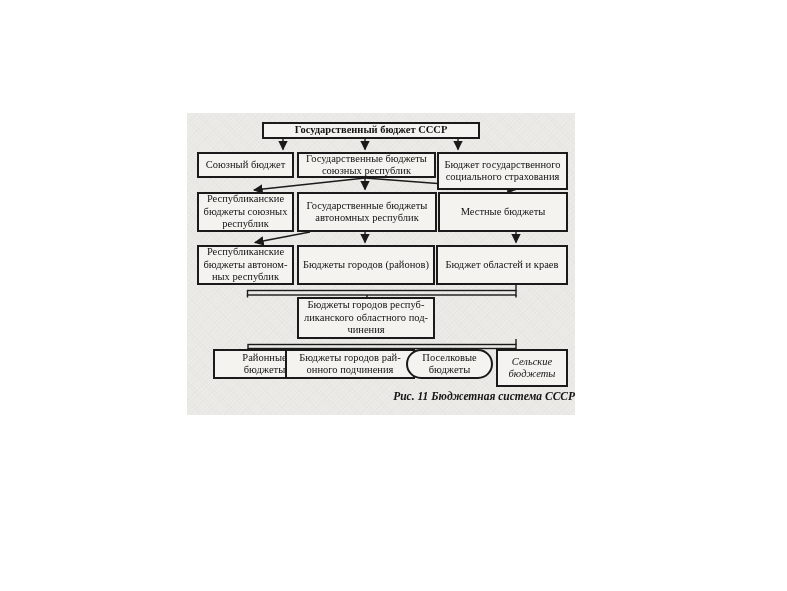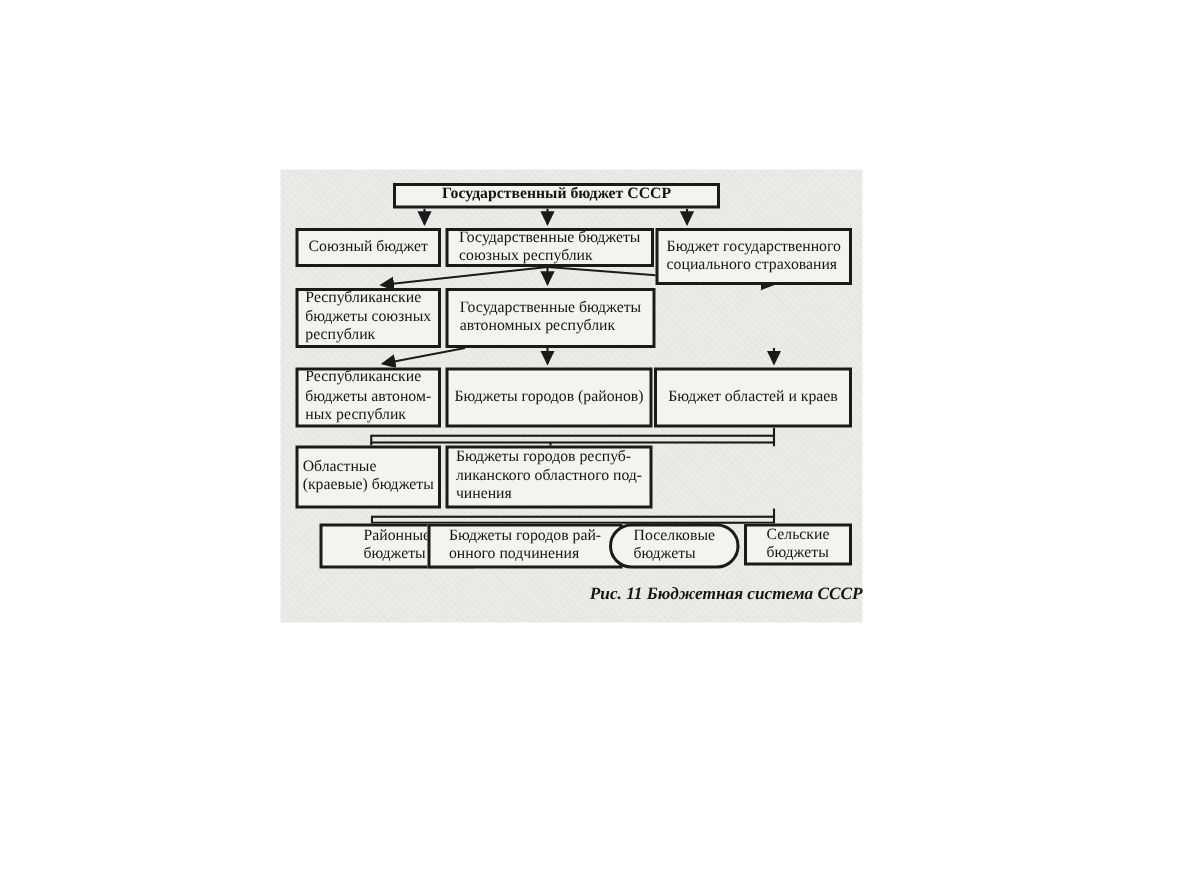--- a/index.html
+++ b/index.html
@@ -11,21 +11,21 @@
   .scan {
     position:absolute; left:187px; top:113px; width:388px; height:302px;
     background-color:#ecebe7;
     background-image:
       repeating-linear-gradient(45deg, rgba(0,0,0,0.02) 0 1px, transparent 1px 3px),
       repeating-linear-gradient(-45deg, rgba(90,90,80,0.02) 0 1px, transparent 1px 4px);
   }
   .node {
     position:absolute; border:2px solid #1a1a1a; background:#f4f3ef;
     display:flex; align-items:center; justify-content:center;
-    color:#141414;
+    text-align:center; color:#141414;
     font-size:10.5px; line-height:12.5px; white-space:pre-line; overflow:hidden;
   }
   .node.root { font-weight:bold; }
   svg.wires { position:absolute; left:0; top:0; width:388px; height:302px; pointer-events:none; }
   svg.wires line, svg.wires rect { stroke:#1a1a1a; stroke-width:1.4; fill:none; }
   .caption {
     position:absolute; left:0; top:277px; width:100%;
     text-align:right; 
     font-size:11.5px; font-weight:bold; font-style:italic; color:#141414;
   }
@@ -75,37 +75,36 @@
     <div class="node" style="left:110px; top:39px; width:139px; height:26px;">Государственные бюджеты
 союзных республик</div>
     <div class="node" style="left:250px; top:39px; width:131px; height:38px;">Бюджет государственного
 социального страхования</div>
 
     <div class="node" style="left:10px; top:79px; width:97px; height:40px;">Республиканские
 бюджеты союзных
 республик</div>
     <div class="node" style="left:110px; top:79px; width:140px; height:40px;">Государственные бюджеты
 автономных республик</div>
+    <div class="node" style="left:251px; top:79px; width:130px; height:40px;">Местные бюджеты</div>
 
     <div class="node" style="left:10px; top:132px; width:97px; height:40px;">Республиканские
 бюджеты автоном-
 ных республик</div>
     <div class="node" style="left:110px; top:132px; width:138px; height:40px;">Бюджеты городов (районов)</div>
     <div class="node" style="left:249px; top:132px; width:132px; height:40px;">Бюджет областей и краев</div>
 
-    <div class="node" style="left:10px; top:184px; width:97px; height:42px;">Областные
-(краевые) бюджеты</div>
     <div class="node" style="left:110px; top:184px; width:138px; height:42px;">Бюджеты городов респуб-
 ликанского областного под-
 чинения</div>
 
     <div class="node" style="left:26px; top:236px; width:103px; height:30px;">Районные
 бюджеты</div>
     <div class="node" style="left:98px; top:236px; width:130px; height:30px;">Бюджеты городов рай-
 онного подчинения</div>
     <div class="node" style="left:219px; top:236px; width:87px; height:30px;border-radius:15px;">Поселковые
 бюджеты</div>
-    <div class="node" style="left:309px; top:236px; width:72px; height:28px;">Сельские
+    <div class="node" style="left:309px; top:236px; width:72px; height:38px;font-style:italic;">Сельские
 бюджеты</div>
 
     <div class="caption">Рис. 11 Бюджетная система СССР</div>
   </div>
 </div>
 
 </body></html>

